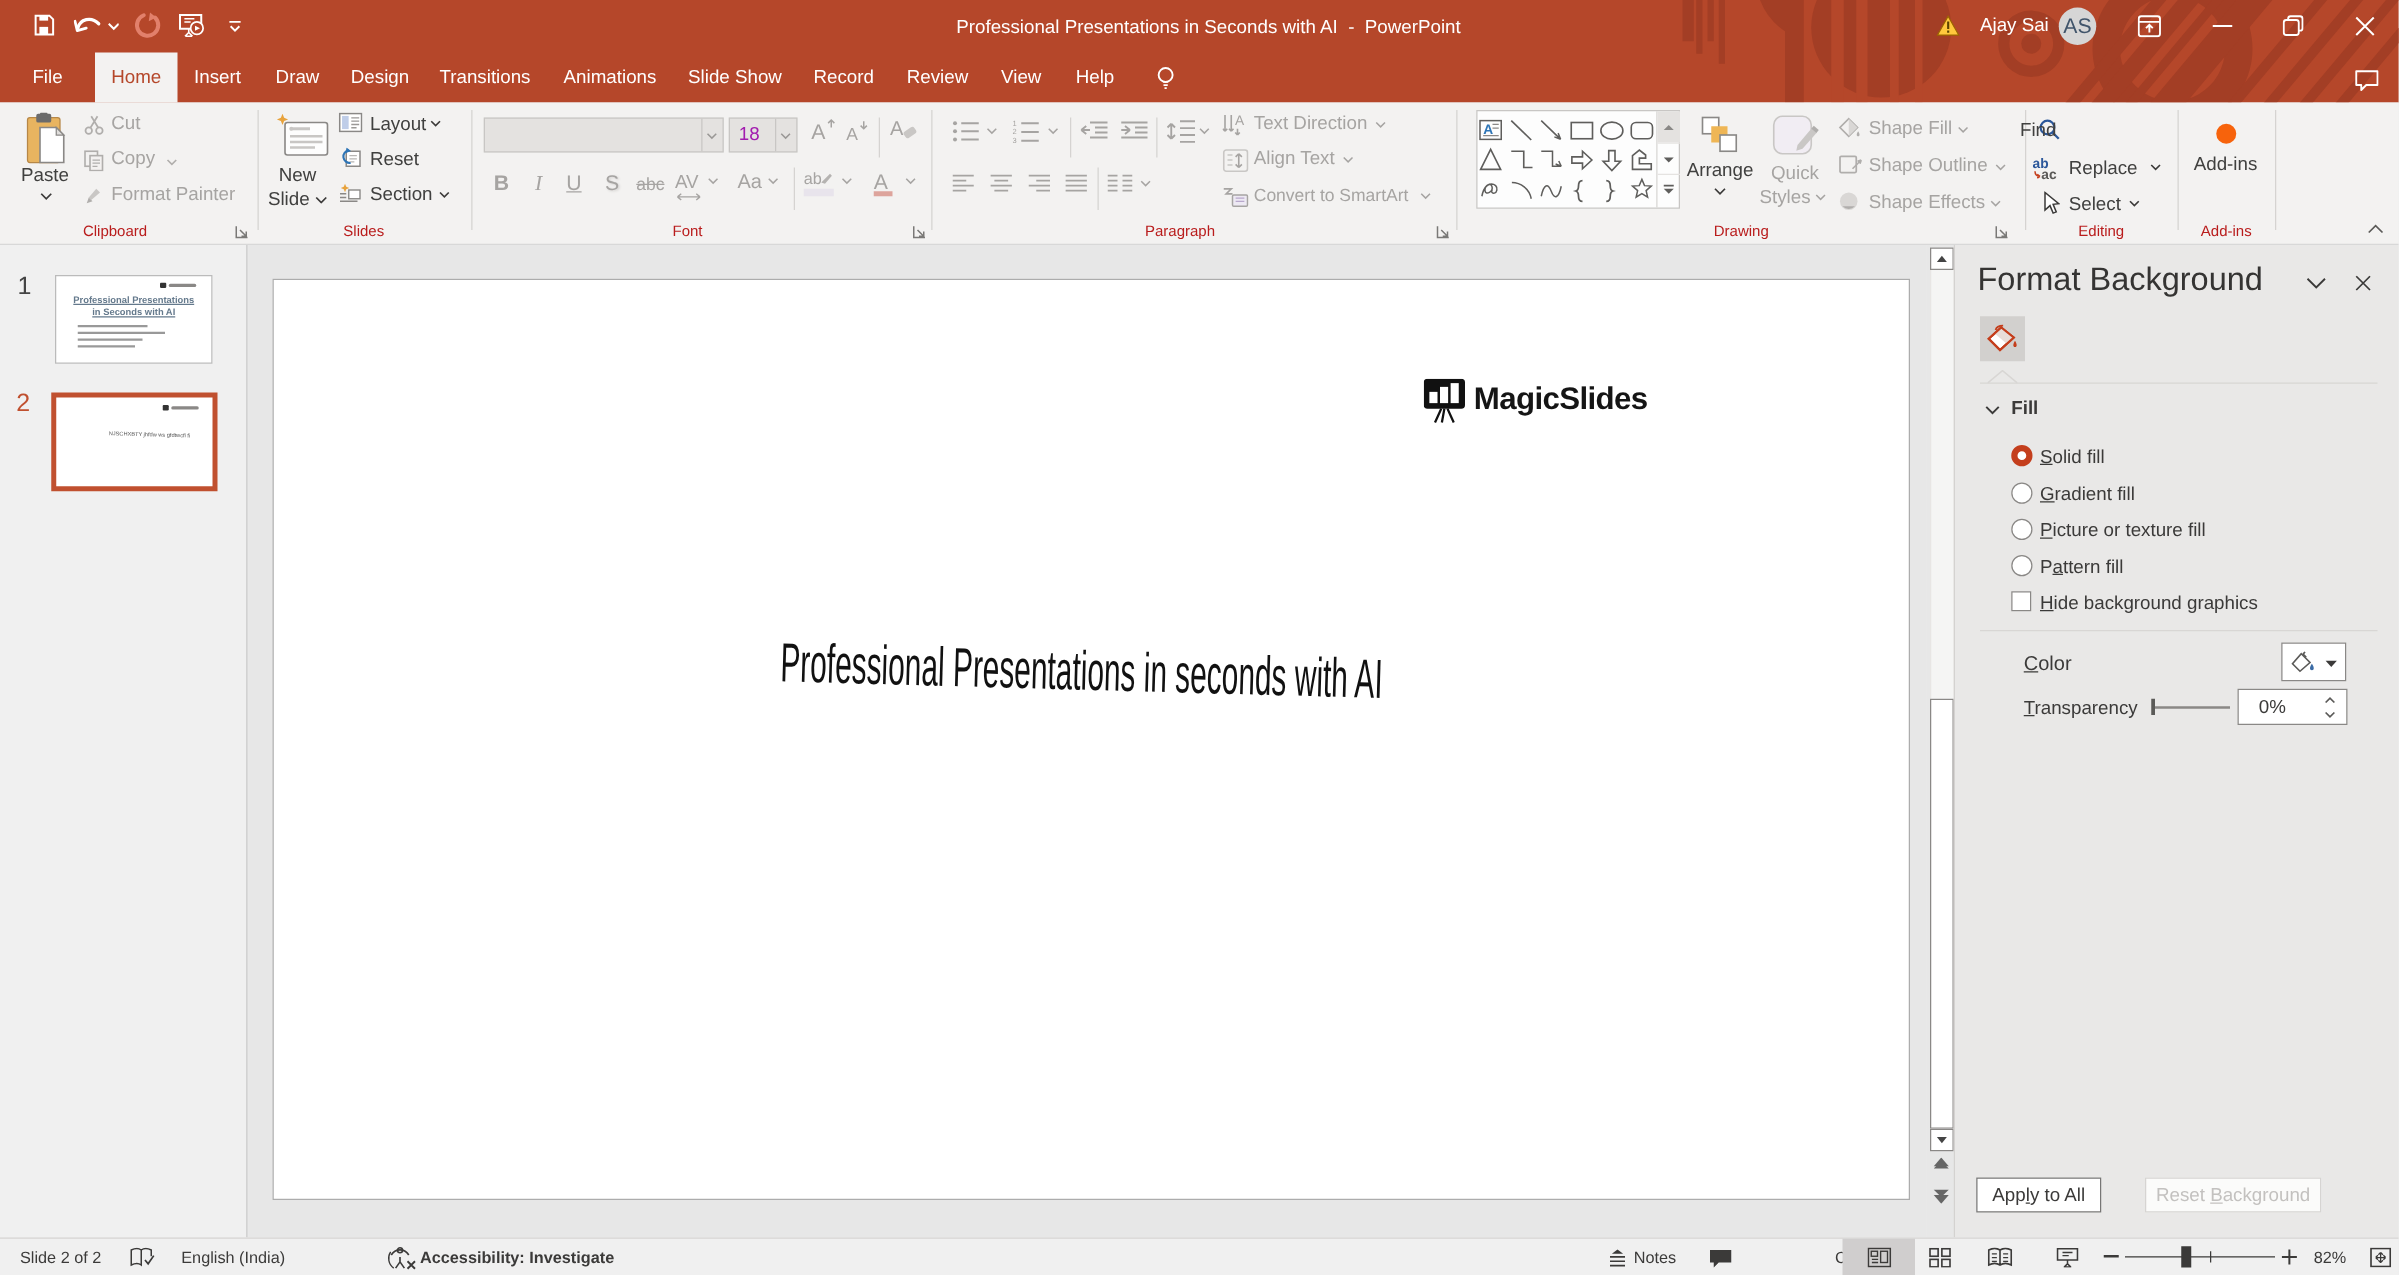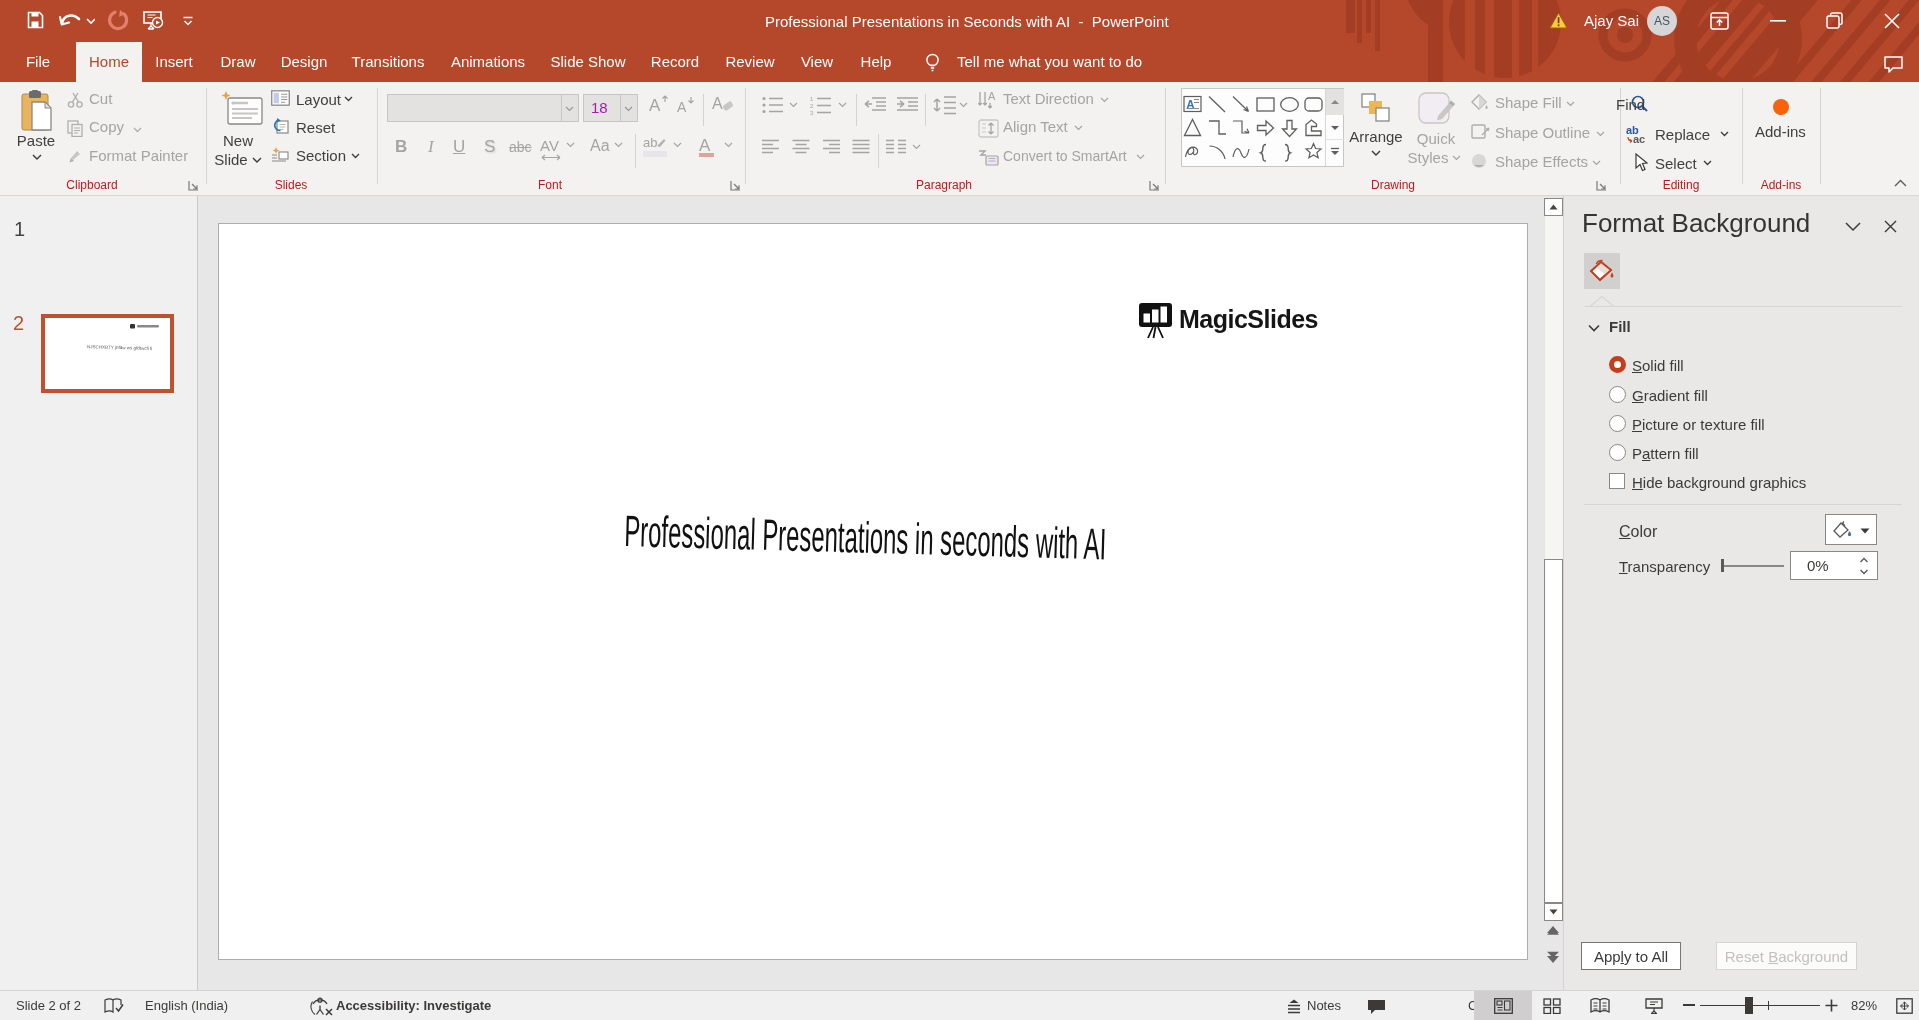--- a/index.html
+++ b/index.html
@@ -104,21 +104,21 @@
       <path d="M2.5 6 l3.5 3.5 L9.5 6" fill="none" stroke="#fff" stroke-width="1.5"></path>
     </svg>
     <div class="ttl" style="left:765px;top:13px;">Professional Presentations in Seconds with AI&nbsp;&nbsp;-&nbsp;&nbsp;PowerPoint</div>
 
     <svg class="abs" style="left:1549px;top:12px;" width="19" height="17" viewBox="0 0 19 17">
       <path d="M9.5 1 L18 16 H1 Z" fill="#FFC83D" stroke="#9C6500" stroke-width="1"></path>
       <rect x="8.7" y="5.2" width="1.7" height="6" fill="#5C4400"></rect>
       <rect x="8.7" y="12.4" width="1.7" height="1.8" fill="#5C4400"></rect>
     </svg>
     <div class="ttl" style="left:1584px;top:12px;">Ajay Sai</div>
-    <div class="abs" style="left:1647px;top:6px;width:30px;height:30px;border-radius:50%;background:#D6D6D6;color:#41556B;font-size:12px;text-align:center;line-height:30px;">AS</div>
+    <div class="abs" style="left:1647px;top:6px;width:30px;height:30px;border-radius:50%;background:#D6D6D6;color:#41556B;font-size:17px;text-align:center;line-height:30px;">AS</div>
 
     <svg class="abs" style="left:1710px;top:12px;" width="19" height="18" viewBox="0 0 19 18">
       <rect x="1" y="1" width="17" height="16" rx="2" fill="none" stroke="#fff" stroke-width="1.5"></rect>
       <path d="M1 5.5 h17" stroke="#fff" stroke-width="1.5"></path>
       <path d="M9.5 14 v-5.5 M6.8 10.5 l2.7 -2.7 l2.7 2.7" fill="none" stroke="#fff" stroke-width="1.5"></path>
     </svg>
 
     <svg class="abs" style="left:1770px;top:20px;" width="16" height="2" viewBox="0 0 16 2">
         <rect width="16" height="1.6" fill="#fff"></rect>
       </svg>
@@ -138,21 +138,20 @@
     <div class="tab" style="left:152px;width:44px;">Insert</div>
     <div class="tab" style="left:218px;width:40px;">Draw</div>
     <div class="tab" style="left:280px;width:48px;">Design</div>
     <div class="tab" style="left:350px;width:76px;">Transitions</div>
     <div class="tab" style="left:448px;width:80px;">Animations</div>
     <div class="tab" style="left:550px;width:76px;">Slide Show</div>
     <div class="tab" style="left:648px;width:54px;">Record</div>
     <div class="tab" style="left:724px;width:52px;">Review</div>
     <div class="tab" style="left:798px;width:38px;">View</div>
     <div class="tab" style="left:858px;width:36px;">Help</div>
-    <div class="tab" style="left:957px;width:200px;text-align:left;">Tell me what you want to do</div>
     <svg class="abs" style="left:924px;top:11px;" width="17" height="20" viewBox="0 0 17 20">
       <circle cx="8.5" cy="7" r="5.6" fill="none" stroke="#fff" stroke-width="1.5"></circle>
       <path d="M6.5 12.5 h4 M6.8 15 h3.4 M7.6 17.5 h1.8" stroke="#fff" stroke-width="1.4"></path>
     </svg>
     <svg class="abs" style="left:1884px;top:14px;" width="19" height="17" viewBox="0 0 19 17">
       <path d="M1 1 h17 v11 h-9 l-4 4 v-4 h-4 z" fill="none" stroke="#fff" stroke-width="1.5" stroke-linejoin="round"></path>
     </svg>
   </div>
 
   <div id="ribbon">
@@ -523,20 +522,33 @@
     <div class="rtext" style="left:1755px;top:41px;">Add-ins</div>
     <div class="glabel" style="left:1721px;">Add-ins</div>
     <div class="gsep" style="left:1820px;"></div>
     <svg class="abs" style="left:1894px;top:97px;" width="13" height="8" viewBox="0 0 13 8">
         <path d="M1 7 L6.5 1.5 L12 7" fill="none" stroke="#5B5A58" stroke-width="1.4"></path>
       </svg>
   </div>
 
   <div id="thumbs">
     <div class="abs" style="left:14px;top:22px;font-size:20px;color:#444;">1</div>
+    <div class="abs" style="left:44px;top:24px;width:126px;height:71px;background:#fff;border:1px solid #BBB;">
+      <svg class="abs" style="left:83px;top:5px;" width="30" height="5" viewBox="0 0 30 5">
+        <rect x="0" y="0" width="5" height="4.4" rx="1" fill="#333"></rect>
+        <rect x="7" y="1" width="22" height="2.6" rx="1.3" fill="#8A8886"></rect>
+      </svg>
+      <div class="abs" style="left:0;top:14px;width:124px;text-align:center;font-size:7.5px;font-weight:bold;color:#64798C;text-decoration:underline;line-height:9.5px;">Professional Presentations<br>in Seconds with AI</div>
+      <svg class="abs" style="left:17px;top:39px;" width="100" height="20" viewBox="0 0 100 20">
+        <rect x="0" y="0" width="56" height="1.8" fill="#999"></rect>
+        <rect x="0" y="5.4" width="70" height="1.8" fill="#999"></rect>
+        <rect x="0" y="10.8" width="52" height="1.8" fill="#999"></rect>
+        <rect x="0" y="16.2" width="46" height="1.8" fill="#999"></rect>
+      </svg>
+    </div>
     <div class="abs" style="left:13px;top:116px;font-size:20px;color:#C0502F;">2</div>
     <div class="abs" style="left:41px;top:118px;width:133px;height:79px;background:#C0502F;">
       <div class="abs" style="left:4px;top:4px;width:125px;height:71px;background:#fff;">
         <svg class="abs" style="left:85px;top:6px;" width="30" height="5" viewBox="0 0 30 5">
           <rect x="0" y="0" width="5" height="4.4" rx="1" fill="#333"></rect>
           <rect x="7" y="1" width="22" height="2.6" rx="1.3" fill="#8A8886"></rect>
         </svg>
         <div class="abs" style="left:42px;top:27px;width:60px;text-align:center;font-size:4.5px;color:#555;transform:rotate(1.6deg);white-space:nowrap;">NJSCHXBTY jhfdw ws gfdtwcfi fi</div>
       </div>
     </div>

